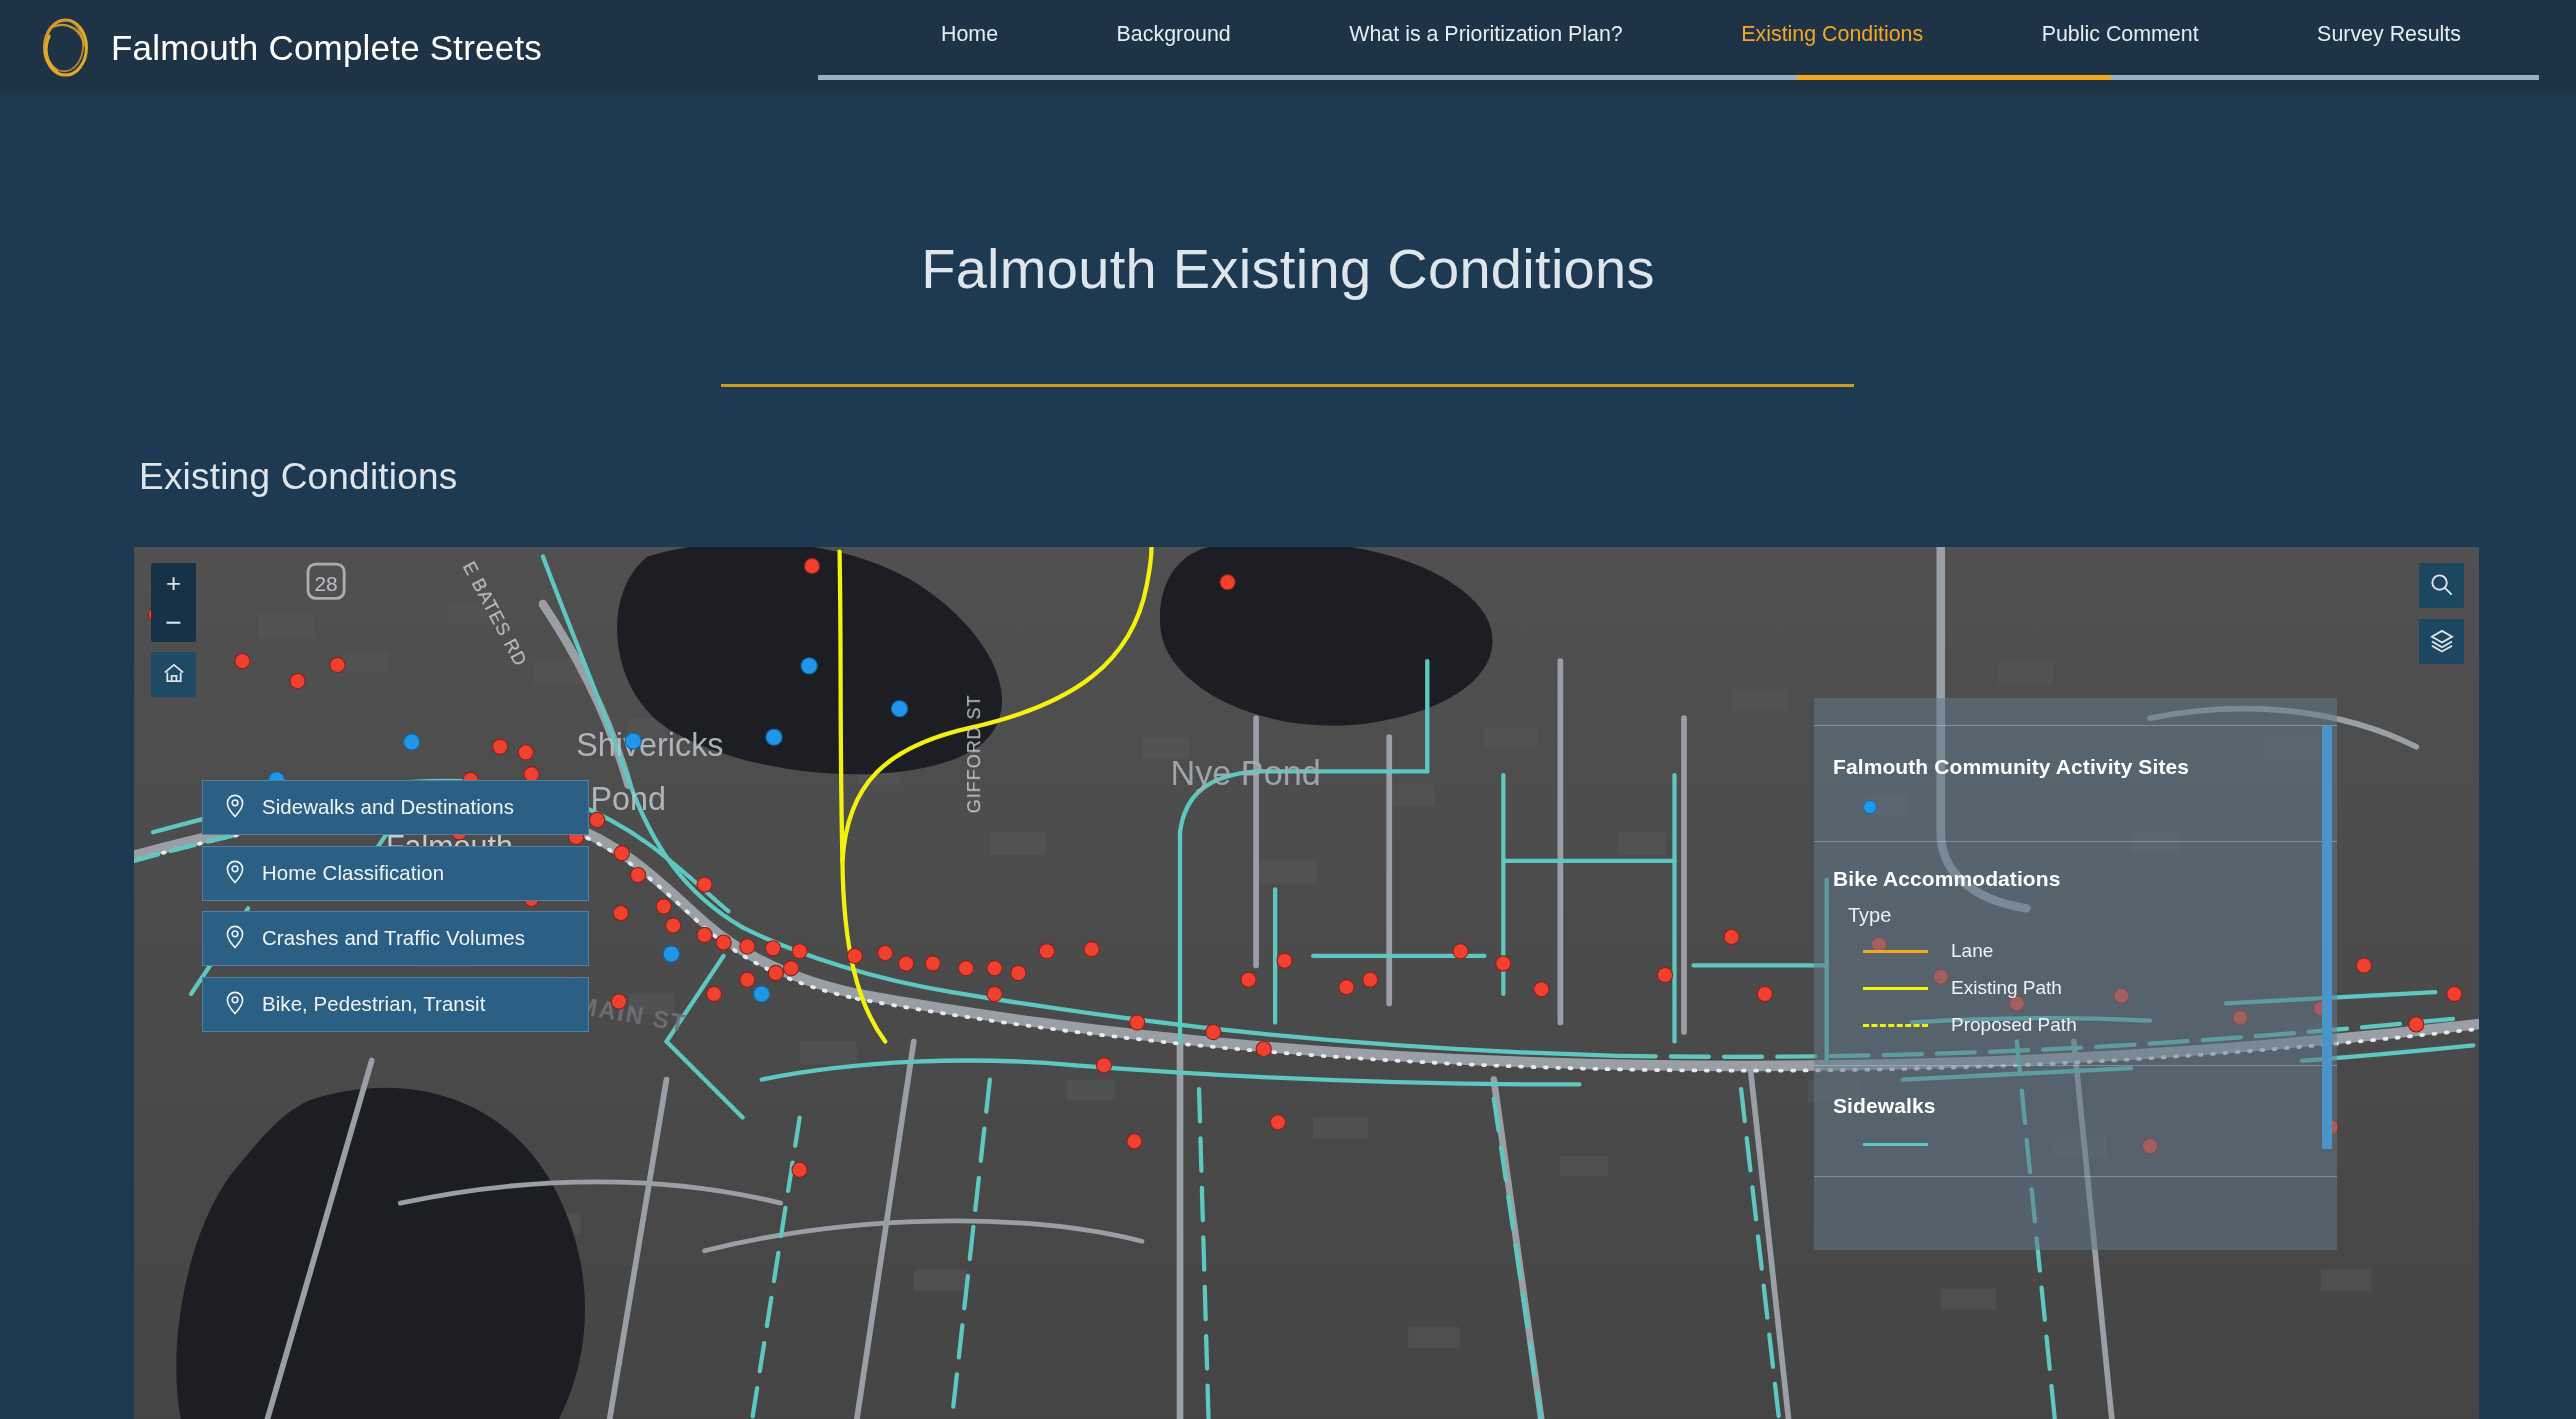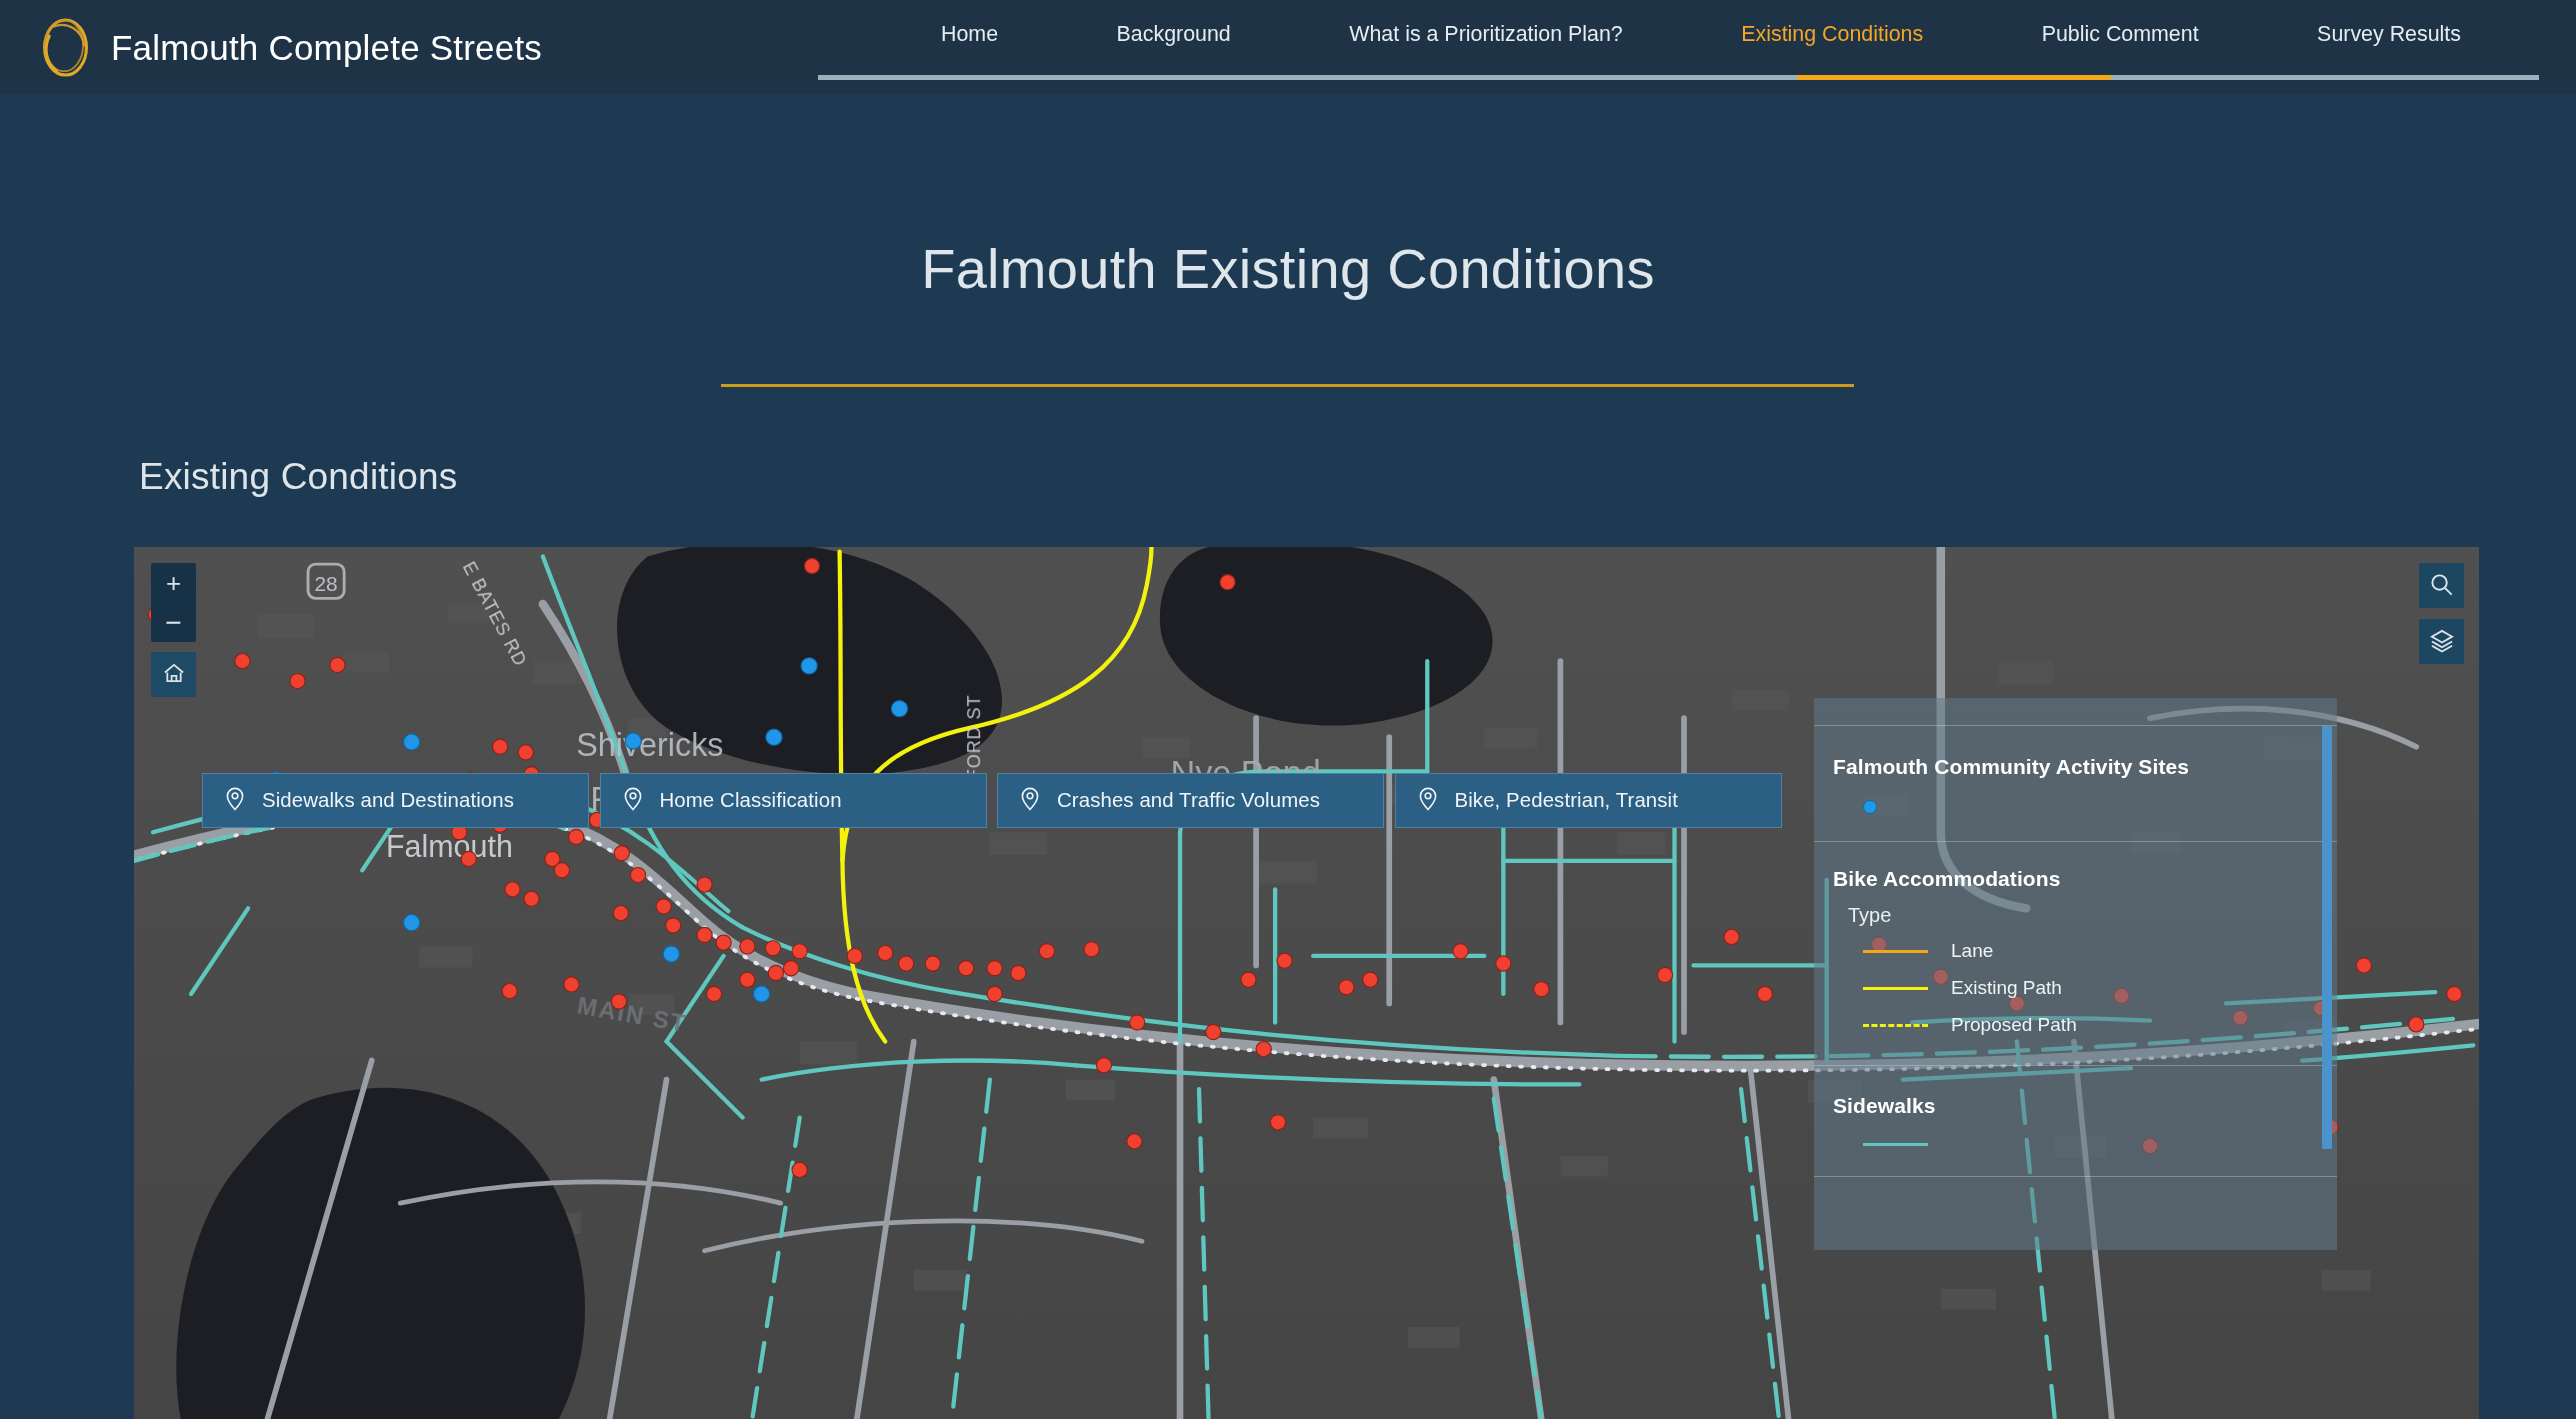--- a/index.html
+++ b/index.html
@@ -99,22 +99,22 @@
     position: absolute; right: 15px; top: 16px;
     display: flex; flex-direction: column; gap: 11.4px;
   }
   .tr-btn {
     width: 45px; height: 45px; background: #1d4661; border-radius: 1.9px;
     display: flex; align-items: center; justify-content: center; cursor: pointer;
   }
 
   
   .layer-buttons {
-    position: absolute; left: 68px; top: 226px;
-    display: flex; flex-direction: row; gap: 10.5px;
+    position: absolute; left: 68px; top: 233px;
+    display: flex; flex-direction: column; gap: 10.5px;
   }
   .layer-btn {
     width: 387px; height: 55px;
     background: #2b5f84;
     border: 1px solid #4d82a5;
     display: flex; align-items: center; gap: 17px;
     padding-left: 22px; cursor: pointer;
   }
   .layer-btn-label {
     font-size: 20.4px; color: #f0f5f8; white-space: nowrap; letter-spacing: 0.1px;

